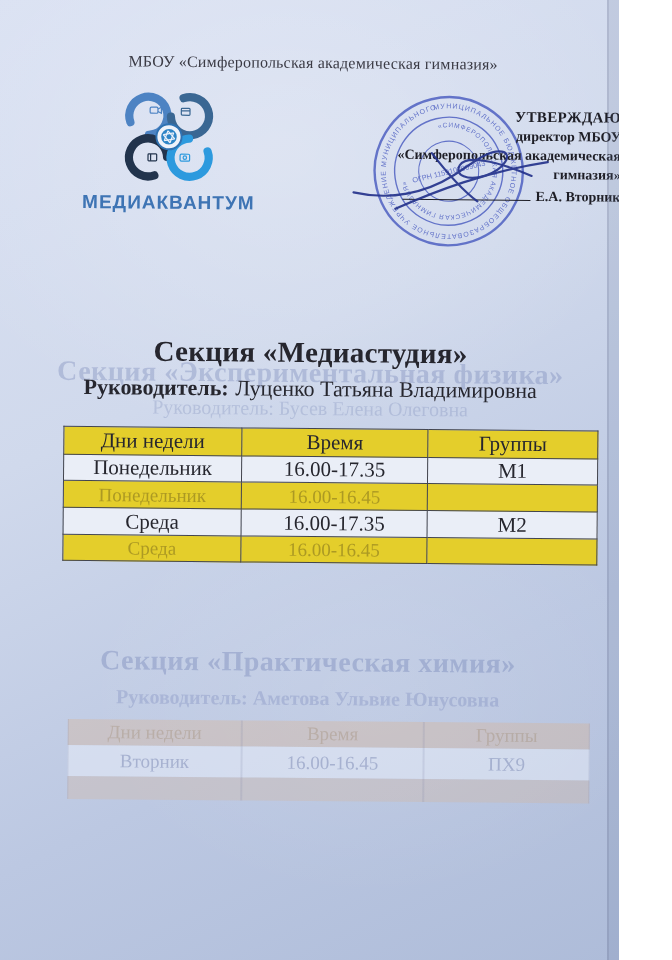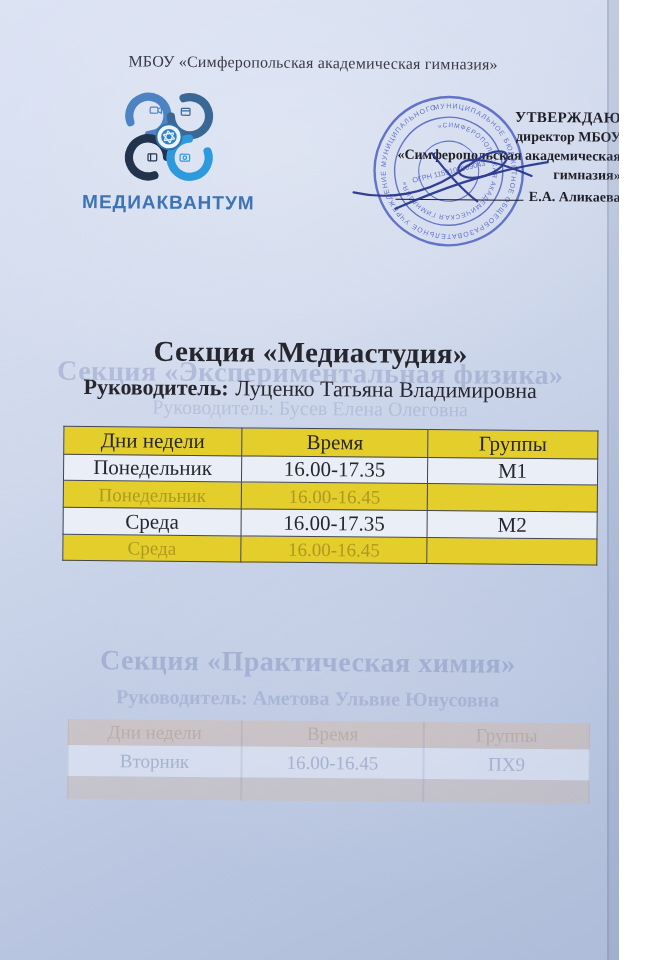--- a/index.html
+++ b/index.html
@@ -139,21 +139,21 @@
         <path d="M60,78 C100,60 150,40 212,30"></path>
         <path d="M96,22 C110,40 126,58 142,70"></path>
       </g>
     </svg>
 
     <div class="approval">
       <div class="l1">УТВЕРЖДАЮ</div>
       <div class="l2">директор МБОУ</div>
       <div class="l2">«Симферопольская академическая</div>
       <div class="l2">гимназия»</div>
-      <div class="sig-row"><span class="sig-underline"></span><span>Е.А. Аликаева</span></div>
+      <div class="sig-row"><span class="sig-underline"></span><span>Е.А. Вторник</span></div>
     </div>
 
     <div class="ghost ghost-title-2">Секция «Экспериментальная физика»</div>
     <div class="ghost ghost-leader-2">Руководитель: Бусев Елена Олеговна</div>
 
     <div class="title">Секция «Медиастудия»</div>
     <div class="leader">
       <span class="lbl">Руководитель:</span><span class="nm">Луценко Татьяна Владимировна</span>
     </div>
 

